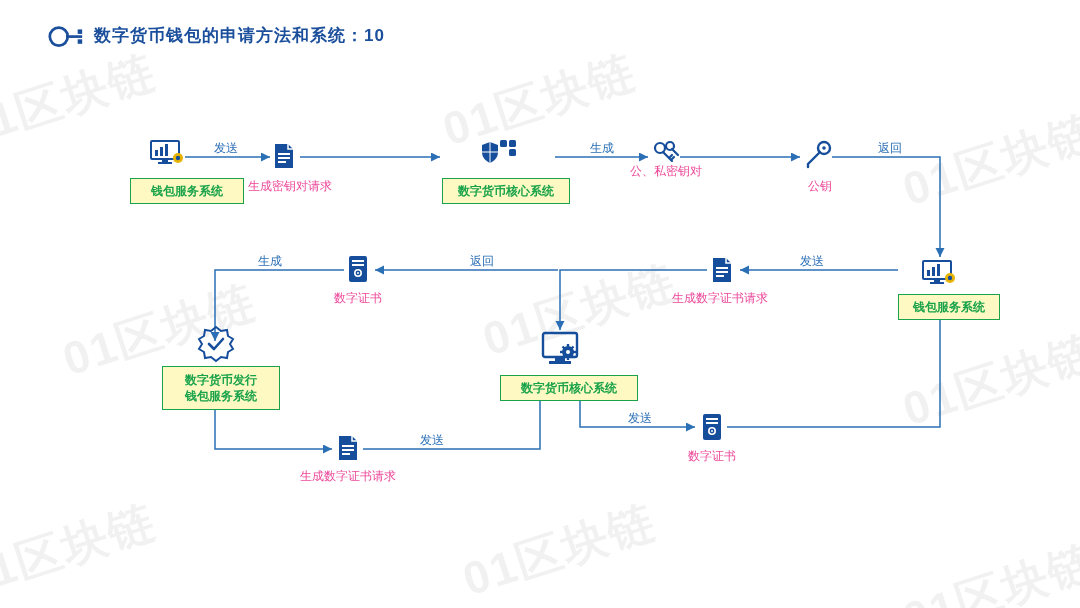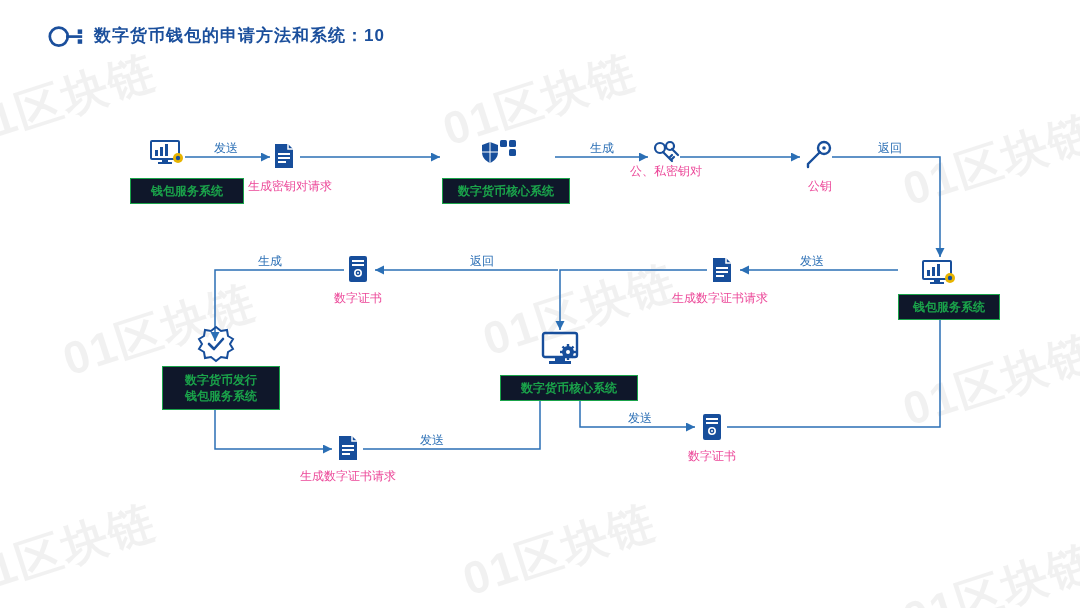--- a/index.html
+++ b/index.html
@@ -49,21 +49,21 @@
     position: absolute;
     left: 0;
     top: 0;
     width: 1080px;
     height: 608px;
   }
   .node-box {
     position: absolute;
     border: 1px solid #1aa34a;
     color: #1aa34a;
-    background: #0f172a;
+    background: #fef9c3;
     font-size: 12px;
     font-weight: 600;
     text-align: center;
     display: flex;
     align-items: center;
     justify-content: center;
     padding: 4px 8px;
     line-height: 1.35;
   }
   .label {

